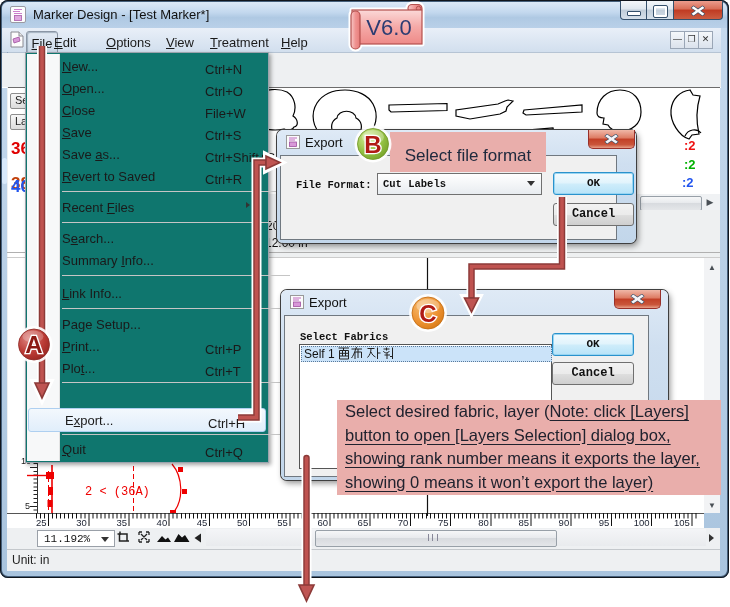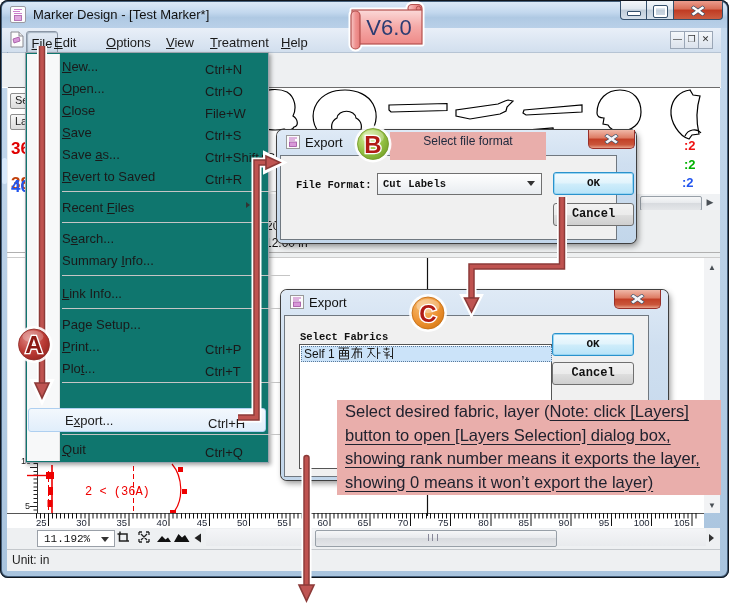--- a/index.html
+++ b/index.html
@@ -523,21 +523,21 @@
    <div class="abs" style="left:96px;top:17px;width:163px;height:20px;border:1px solid #707070;
         background:linear-gradient(180deg,#ffffff,#e8ecf0);">
      <span class="mono" style="position:absolute;left:5px;top:4px;font-size:10.5px;font-weight:bold;color:#111;">Cut Labels</span>
      <span style="position:absolute;right:6px;top:7px;width:0;height:0;border-top:5px solid #333;border-left:4px solid transparent;border-right:4px solid transparent;"></span>
    </div>
    <div class="okbtn mono" style="left:272px;top:16px;width:79px;height:21px;line-height:21px;">OK</div>
    <div class="cnbtn mono" style="left:272px;top:47px;width:79px;height:21px;line-height:21px;">Cancel</div>
  </div>
 </div>
 <div class="abs pink" style="left:390px;top:132px;width:156px;height:26px;z-index:42;
-     font-size:12px;color:#202a3e;padding-top:2px;text-align:center;">Select file format</div>
+     font-size:17px;color:#202a3e;padding-top:14px;text-align:center;">Select file format</div>
 
 <div class="abs dlg" style="left:281px;top:290px;width:387px;height:190px;z-index:41;">
  <div class="dico"><svg width="14" height="14" viewBox="0 0 14 14">
         <rect x="0.5" y="0.5" width="13" height="13" fill="#fbfbfb" stroke="#999"></rect>
         <path d="M 3,3 L 11,3 M 3,5 L 9,5" stroke="#c06ac0" stroke-width="1.2"></path>
         <rect x="3.5" y="7" width="7" height="4.5" fill="#d898d8" stroke="#a050a0" stroke-width="0.8"></rect>
       </svg></div>
  <div class="dtitle">Export</div>
  <div class="xbtn" style="left:333px;"><svg width="45" height="17" viewBox="0 0 45 17">
         <path d="M 18.2,4.5 L 22.5,7.6 L 26.8,4.5 L 28.8,6.2 L 24.7,9 L 28.8,11.8 L 26.8,13.5 L 22.5,10.4 L 18.2,13.5 L 16.2,11.8 L 20.3,9 L 16.2,6.2 Z" fill="#f4f4f8" stroke="#3a5068" stroke-width="1.2" stroke-linejoin="round" paint-order="stroke"></path>

